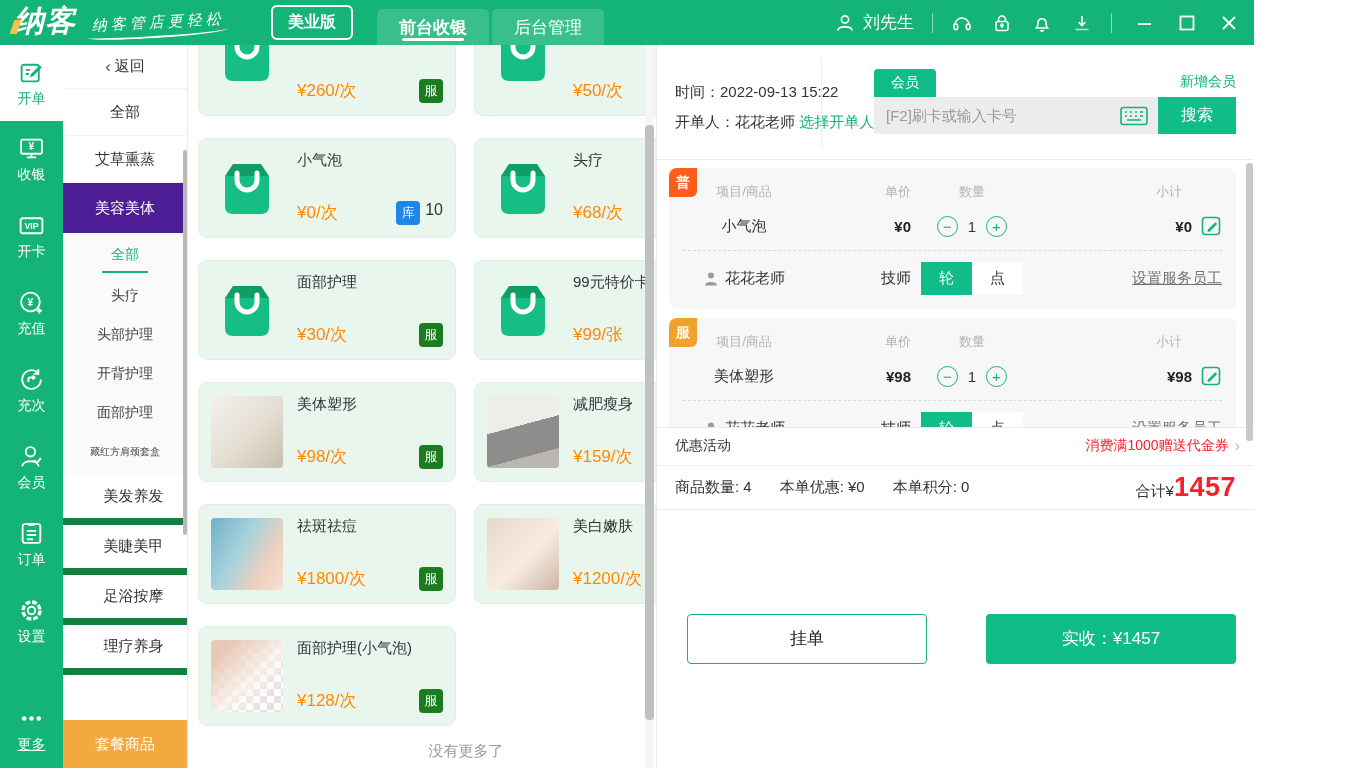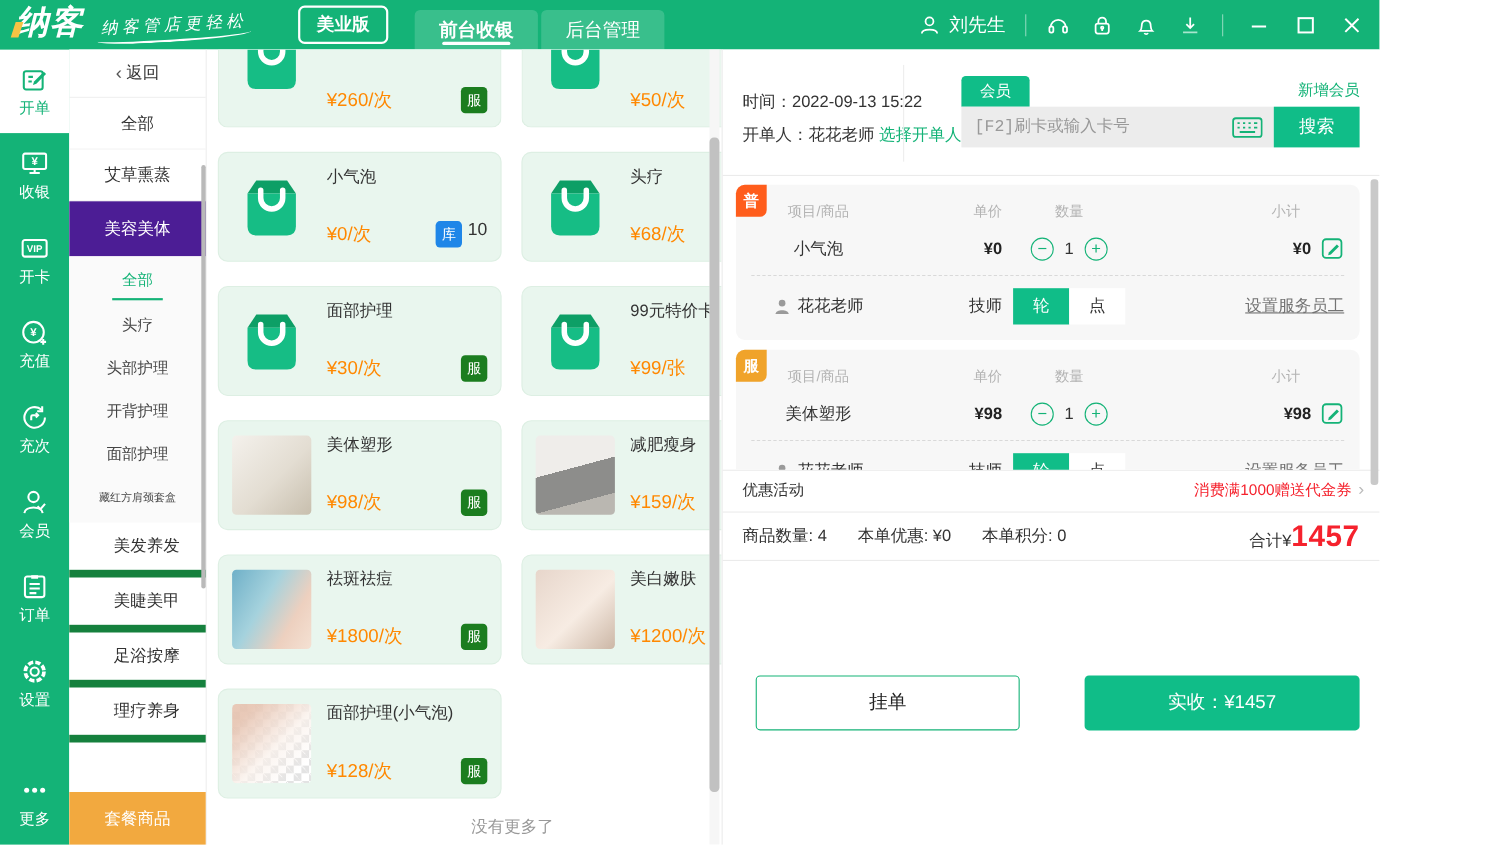--- a/index.html
+++ b/index.html
@@ -27,21 +27,21 @@
   .winbtns { display:flex; gap:20px; margin-left:4px; }
 
   
   .body { flex:1; display:flex; min-height:0; }
 
   
   .rail { flex:0 0 63px; background:#14b377; display:flex; flex-direction:column; color:#fff; }
   .rail-item { height:77px; display:flex; flex-direction:column; align-items:center; justify-content:center; gap:4px; font-size:14px; cursor:pointer; }
   .rail-item svg { width:27px; height:27px; }
   .rail-item.active { background:#fff; color:#14b377; height:76px; }
-  .rail-item.more { margin-top:auto; }
+  .rail-item.more { margin-top:auto;text-decoration:underline; }
 
   
   .cats { flex:0 0 125px; background:#fff; border-right:1px solid #ececec; display:flex; flex-direction:column; font-size:15px; position:relative; }
   .cat-back { height:44px; display:flex; align-items:center; justify-content:center; gap:4px; border-bottom:1px solid #f0f0f0; cursor:pointer; color:#333; }
   .cat-back .chev { color:#555; font-size:17px; }
   .cat-row { height:47px; display:flex; align-items:center; justify-content:center; border-bottom:1px solid #f3f3f3; cursor:pointer; }
   .cat-row.active { background:#4c1d95; color:#fff; height:50px; border-bottom:none; }
   .subwrap { background:#fafafa; padding-bottom:4px; }
   .sub-row { height:39px; display:flex; align-items:center; justify-content:center; font-size:14px; color:#444; cursor:pointer; }
   .sub-row.first { height:43px; }
@@ -84,21 +84,21 @@
   .p-top { flex:0 0 115px; position:relative; border-bottom:1px solid #ebebeb; }
   .p-time { position:absolute; left:18px; top:38px; font-size:15px; }
   .p-oper { position:absolute; left:18px; top:68px; font-size:15px; }
   .glink { color:#14b377; cursor:pointer; }
   .p-vline { position:absolute; left:164px; top:14px; bottom:12px; width:1px; background:#ededed; }
   .p-member { position:absolute; left:217px; right:18px; top:24px; }
   .add-member { position:absolute; right:0; top:4px; font-size:14px; color:#14b377; cursor:pointer; }
   .member-tag { display:inline-block; background:#10bd88; color:#fff; font-size:14px; padding:5px 17px; border-radius:4px 4px 0 0; }
   .search-row { display:flex; height:37px; }
   .search-box { flex:1; background:#ececec; display:flex; align-items:center; padding:0 10px 0 12px; }
-  .search-box input { flex:1; border:none; outline:none; background:transparent; font-size:15px; color:#0369a1; font-family:Liberation Mono, monospace; }
+  .search-box input { flex:1; border:none; outline:none; background:transparent; font-size:15px; color:#0369a1; font-family:Liberation Sans, sans-serif; }
   .search-box input::placeholder { color:#999; }
   .kbd-ico { width:28px; height:20px; }
   .search-btn { flex:0 0 78px; background:#10bd88; color:#fff; border:none; font-size:16px; cursor:pointer; font-family:inherit; }
 
   .cart { flex:1; min-height:0; overflow:hidden; padding:8px 18px 0 12px; display:flex; flex-direction:column; gap:9px; }
   .ccard { position:relative; background:#f7f7f7; border-radius:8px; flex:0 0 141px; padding:15px 14px 0 0; }
   .cbadge { position:absolute; left:0; top:0; width:28px; height:29px; border-radius:8px 0 6px 0; color:#fff; font-size:14px; font-weight:bold; display:flex; align-items:center; justify-content:center; }
   .cbadge.t-pu { background:#ff5d1c; }
   .cbadge.t-fu { background:#f0a32a; }
   .crow { display:flex; align-items:center; }

